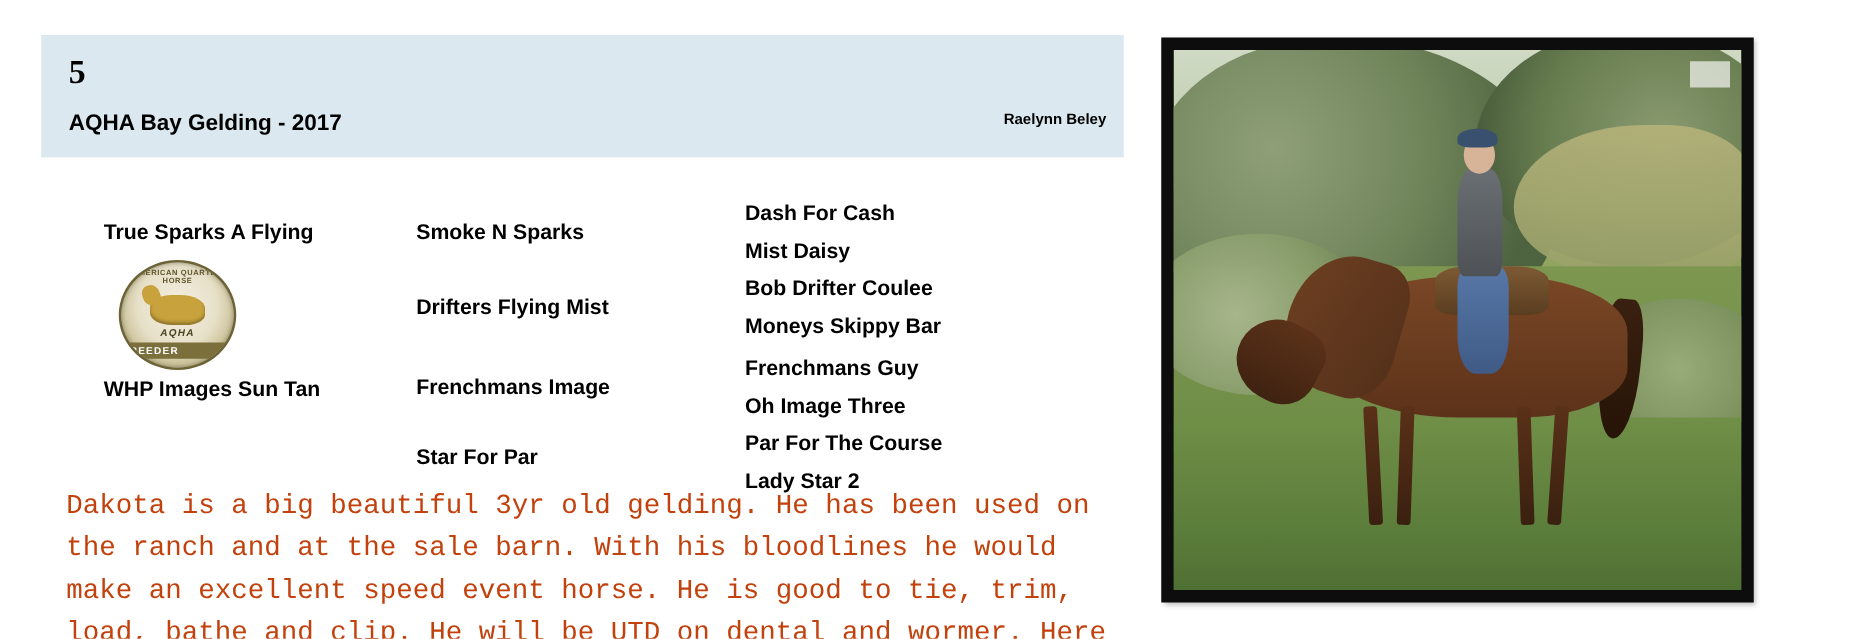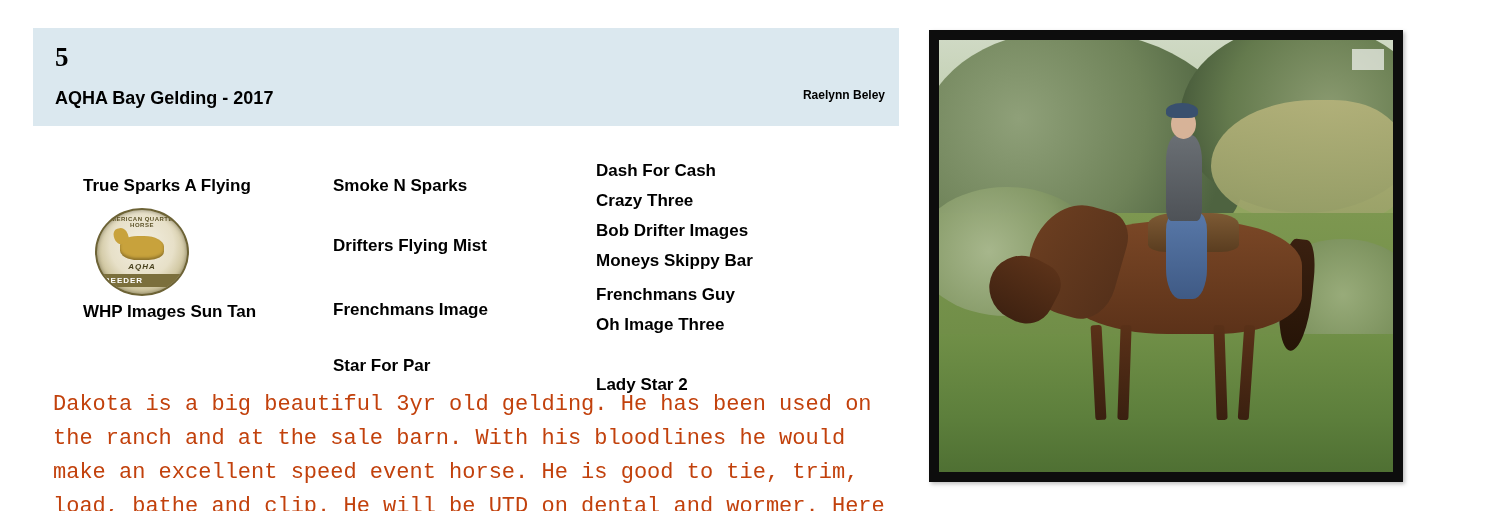--- a/index.html
+++ b/index.html
@@ -434,25 +434,26 @@
 
       <div class="gen2">
         <div class="gen2-name g2-0">Smoke N Sparks</div>
         <div class="gen2-name g2-1">Drifters Flying Mist</div>
         <div class="gen2-name g2-2">Frenchmans Image</div>
         <div class="gen2-name g2-3">Star For Par</div>
       </div>
 
       <div class="gen3">
         <div class="gen3-name g3-0">Dash For Cash</div>
-        <div class="gen3-name g3-1">Crazy Three</div>
-        <div class="gen3-name g3-2">Bob Drifter Images</div>
+        <div class="gen3-name g3-1">Mist Daisy</div>
+        <div class="gen3-name g3-2">Bob Drifter Coulee</div>
         <div class="gen3-name g3-3">Moneys Skippy Bar</div>
         <div class="gen3-name g3-4">Frenchmans Guy</div>
         <div class="gen3-name g3-5">Oh Image Three</div>
+        <div class="gen3-name g3-6">Par For The Course</div>
         <div class="gen3-name g3-7">Lady Star 2</div>
       </div>
 
     </div>
 
     <div class="description">Dakota is a big beautiful 3yr old gelding. He has been used on the ranch and at the sale barn. With his bloodlines he would make an excellent speed event horse. He is good to tie, trim, load, bathe and clip. He will be UTD on dental and wormer. Here is a nice gelding that would make a great addition to your program, whether it be riding through the big country, all-around go-to horse or arena prospect. Don't pass this guy up!</div>
 
   </div>
 
   <div class="photo-frame">

